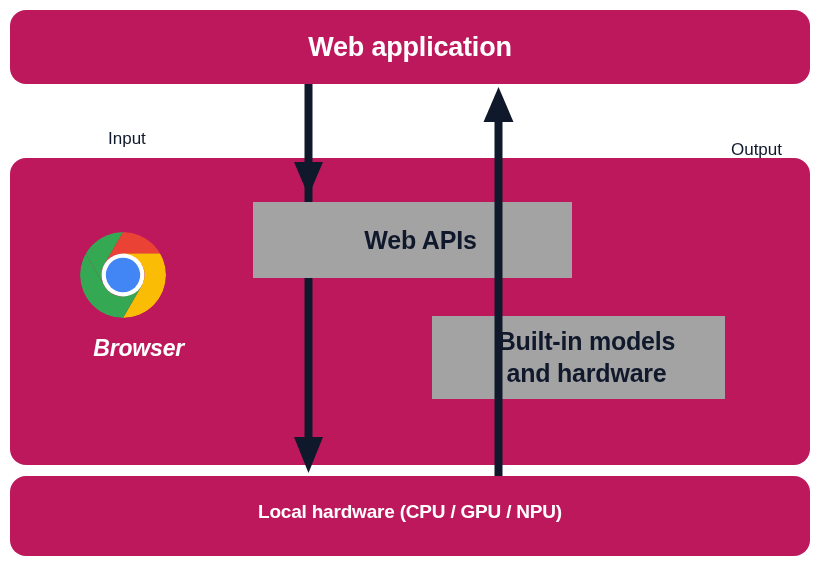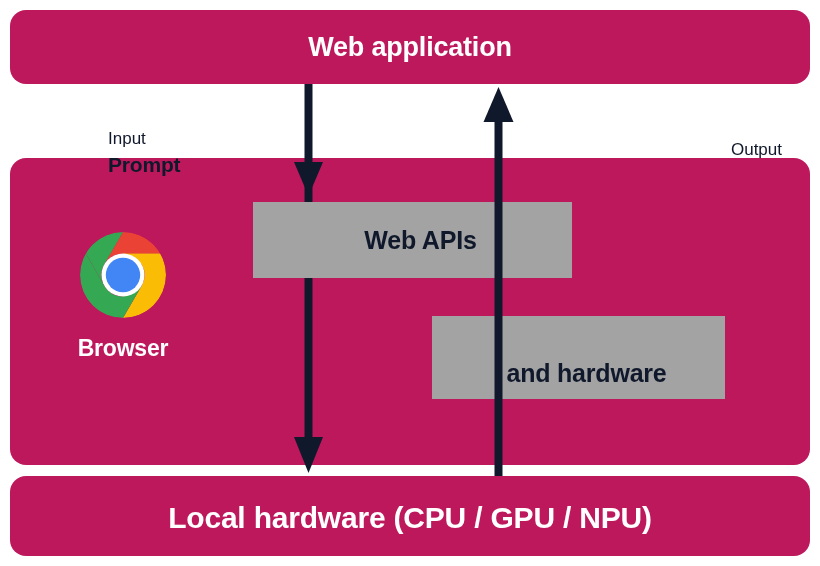--- a/index.html
+++ b/index.html
@@ -51,30 +51,31 @@
     color: #ffffff;
     font-weight: bold;
     letter-spacing: -0.2px;
   }
   #band-web-application .band-title {
     top: 22px;
     font-size: 27px;
   }
   #band-local-hardware .band-title {
     top: 25px;
-    font-size: 30px;
+    font-size: 19px;
   }
 
   
   #browser-group {
     position: absolute;
     left: 62px;
     top: 232px;
     width: 122px;
-    text-align: center;
+    text-align: right;
+    font-style: italic;
   }
   #chrome-logo {
     width: 86px;
     height: 86px;
     margin: 0 auto;
     display: block;
   }
   #browser-caption {
     margin-top: 17px;
     color: #ffffff;
@@ -162,21 +163,20 @@
 <body>
 
 <div id="canvas">
 
   <div class="band" id="band-web-application">
     <div class="band-title">Web application</div>
   </div>
 
   <div class="io-label" id="io-input">
     <div class="io-kind">Input</div>
-    <div class="io-value">Prompt</div>
   </div>
 
   <div class="io-label" id="io-output">
     <div class="io-kind">Output</div>
   </div>
 
   <div class="band" id="band-browser"></div>
 
   <div id="browser-group">
     <svg id="chrome-logo" viewBox="0 0 100 100">
@@ -211,21 +211,21 @@
 
     <polygon points="294,437 323,437 308.5,473" fill="#10182b"></polygon>
   </svg>
 
   <div class="amber-box" id="box-web-apis">
     <span class="box-label">Web APIs</span>
   </div>
 
   <div class="amber-box" id="box-builtin-models">
     <span class="box-label">
-      <br>
+      <span>Built-in models</span><br>
       <span>and hardware</span>
     </span>
   </div>
 
   <svg id="arrow-layer-front">
 
     <rect x="494.5" y="110" width="8" height="366" fill="#10182b"></rect>
 
     <polygon points="498.5,87 513.5,122 483.5,122" fill="#10182b"></polygon>
   </svg>

